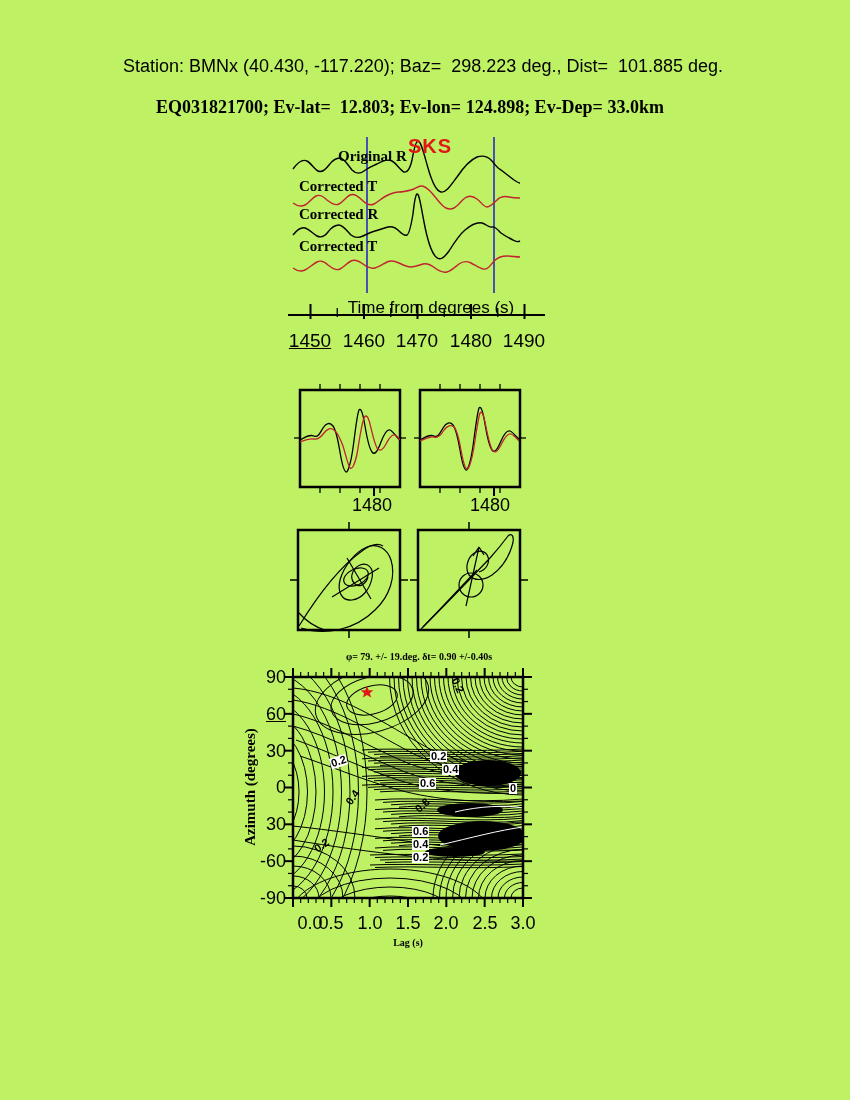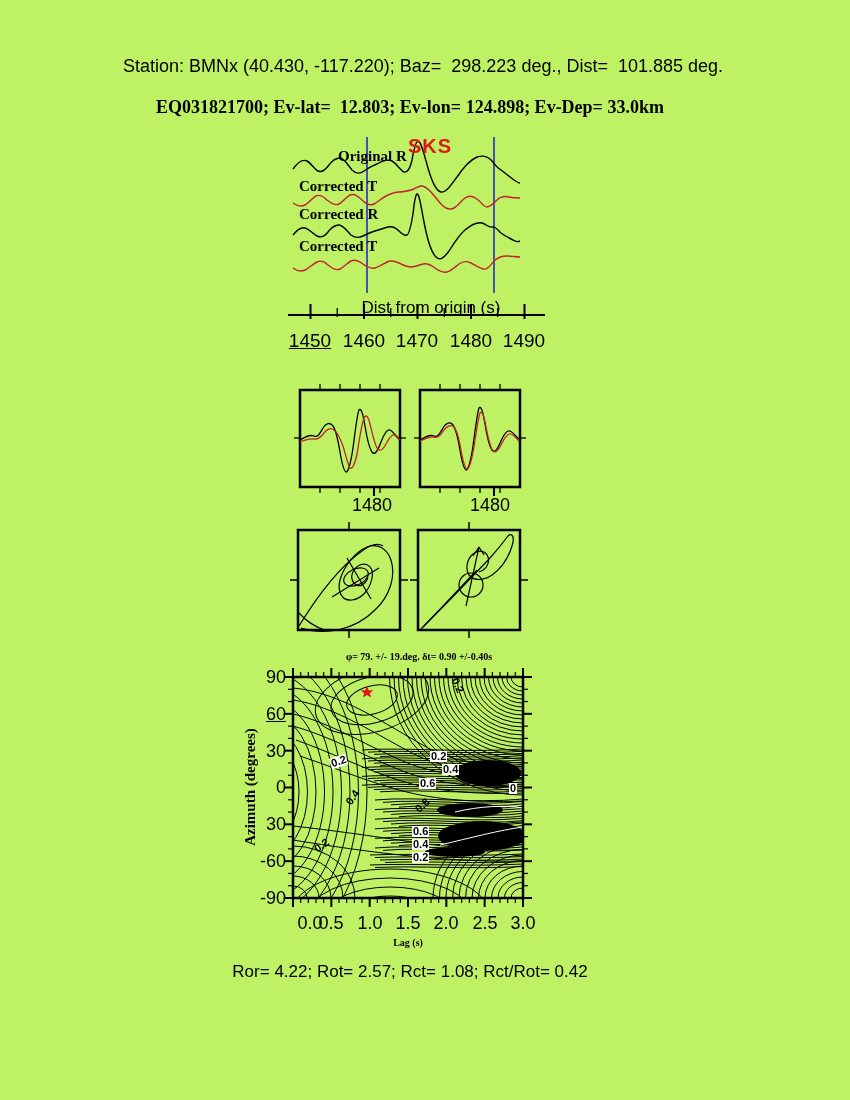--- a/index.html
+++ b/index.html
@@ -351,21 +351,21 @@
 
   <div class="abs ctr sans18" style="left:423px;top:57px;">Station: BMNx (40.430, -117.220); Baz=  298.223 deg., Dist=  101.885 deg.</div>
   <div class="abs ctr serifb serif18" style="left:410px;top:98px;">EQ031821700; Ev-lat=  12.803; Ev-lon= 124.898; Ev-Dep= 33.0km</div>
 
   <div class="abs ctr sks red" style="left:430px;top:136px;">SKS</div>
   <div class="abs serifb tracelab" style="left:299px;top:149px;margin-left:39px;">Original R</div>
   <div class="abs serifb tracelab" style="left:299px;top:179px;">Corrected T</div>
   <div class="abs serifb tracelab" style="left:299px;top:207px;">Corrected R</div>
   <div class="abs serifb tracelab" style="left:299px;top:239px;">Corrected T</div>
 
-  <div class="abs ctr axlab" style="left:431px;top:299px;">Dist from origin (s)</div>
+  <div class="abs ctr axlab" style="left:431px;top:299px;">Time from degrees (s)</div>
   <div class="abs ctr tick19" style="left:310px;top:331px;text-decoration:underline;">1450</div>
   <div class="abs ctr tick19" style="left:364px;top:331px;">1460</div>
   <div class="abs ctr tick19" style="left:417px;top:331px;">1470</div>
   <div class="abs ctr tick19" style="left:471px;top:331px;">1480</div>
   <div class="abs ctr tick19" style="left:524px;top:331px;">1490</div>
 
   <div class="abs ctr tick18" style="left:372px;top:496px;">1480</div>
   <div class="abs ctr tick18" style="left:490px;top:496px;">1480</div>
 
   <div class="abs ctr serifb res" style="left:419px;top:652px;">φ= 79. +/- 19.deg. δt= 0.90 +/-0.40s</div>
@@ -394,14 +394,13 @@
   <div class="abs clab" style="left:442px;top:764px;">0.4</div>
   <div class="abs clab" style="left:419px;top:778px;">0.6</div>
   <div class="abs clab-r" style="left:415px;top:800px;transform:rotate(-42deg);">0.8</div>
   <div class="abs clab-r" style="left:345px;top:792px;transform:rotate(-55deg);">0.4</div>
   <div class="abs clab-r" style="left:314px;top:840px;transform:rotate(-35deg);">0.2</div>
   <div class="abs clab" style="left:412px;top:826px;">0.6</div>
   <div class="abs clab" style="left:412px;top:839px;">0.4</div>
   <div class="abs clab" style="left:412px;top:852px;">0.2</div>
   <div class="abs clab" style="left:509px;top:783px;">0</div>
 
-  <div class="abs ctr axlab" style="left:410px;top:963px;">Ror= 4.22; Rot= 2.57; Rct= 1.08; Rct/Rot= 0.42</div>
 </div>
 
 </body></html>

